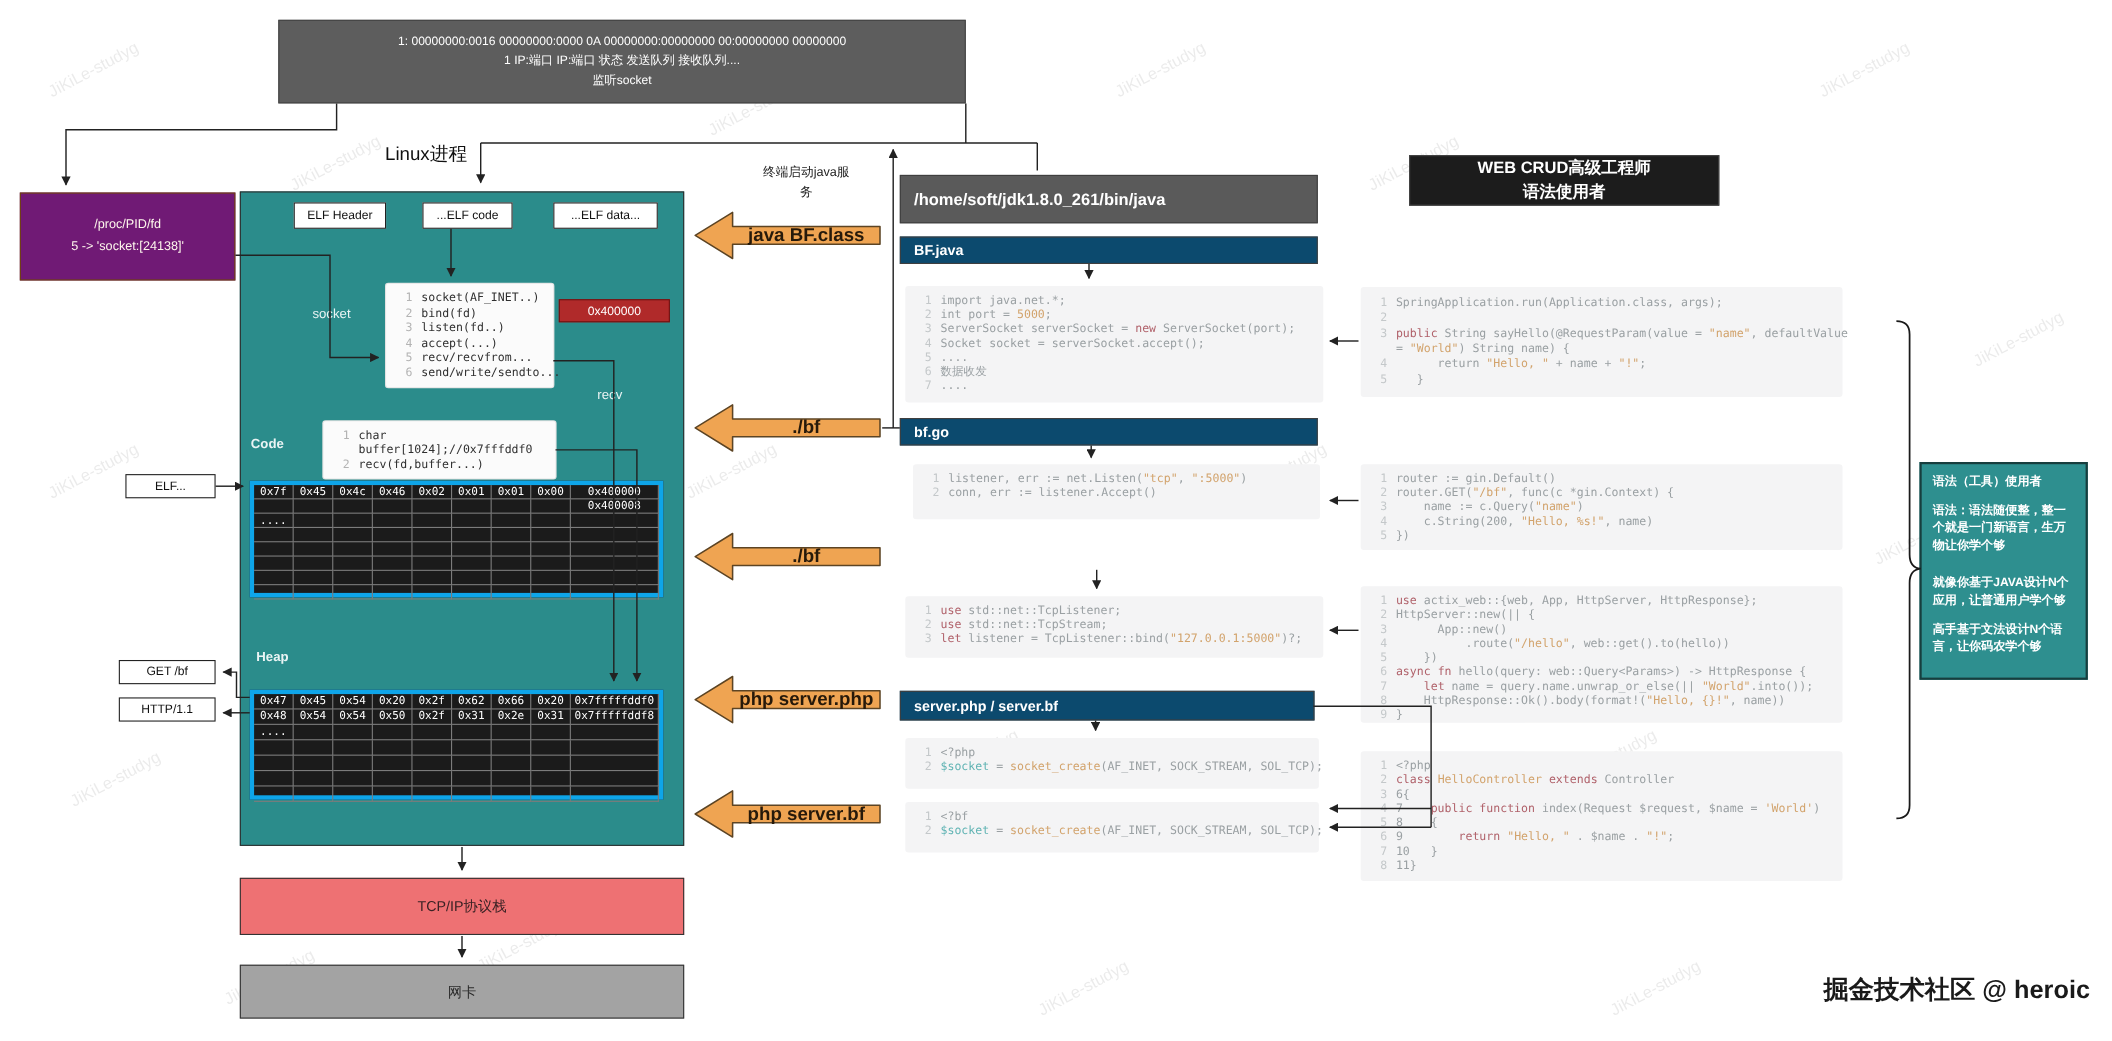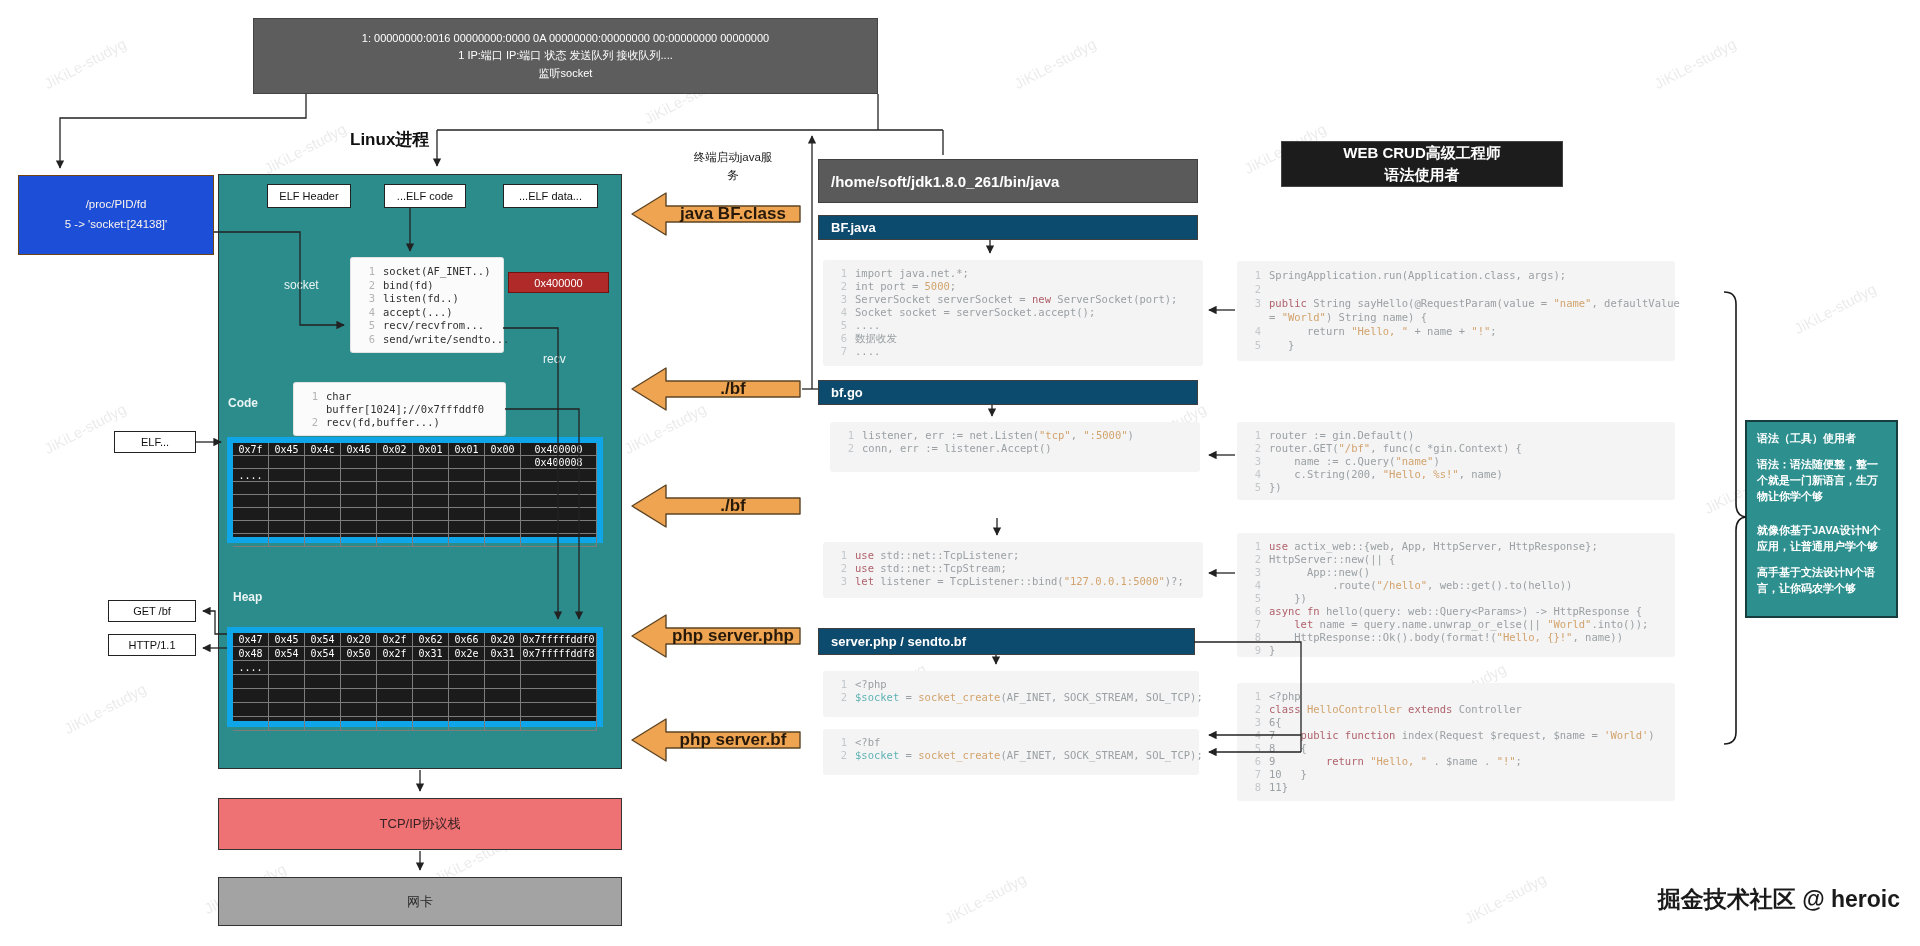--- a/index.html
+++ b/index.html
@@ -14,21 +14,21 @@
   
   .codebox{position:absolute;box-sizing:border-box;background:#f4f4f5;border-radius:3px;padding:7px 9px;
            font-family:"DejaVu Sans Mono","Liberation Mono",monospace;font-size:10.5px;line-height:13px;
            white-space:pre;color:#9aa0a3;}
   .cl{display:flex;min-height:13px;}
   .ln{flex:none;width:15px;text-align:right;margin-right:8px;color:#c4c8ca;}
   .c-g{color:#9aa0a3}.c-o{color:#d2a36c}.c-k{color:#b0616a}.c-t{color:#5fb3b3}
   .wcode{background:#fbfbfb;border-radius:2px;box-shadow:0 0 0 1px #e3e3e3;}
   .wcode .lc span{color:#2f2f2f}.wcode .ln{color:#b3b3b3}
   
-  .mem{position:absolute;box-sizing:border-box;background:#1b1b1b;border:6px solid #0ea5e9;
+  .mem{position:absolute;box-sizing:border-box;background:#1b1b1b;border:4px solid #0ea5e9;
        font-family:"DejaVu Sans Mono","Liberation Mono",monospace;}
   .mrow{display:flex;}
   .mcell{flex:0 0 36px;box-sizing:border-box;border-right:1px solid #7c7c7c;border-bottom:1px solid #7c7c7c;
          color:#fff;font-size:10px;text-align:center;overflow:hidden;}
   .mcell:nth-child(9){flex:1 1 auto;}
   .mem-code .mcell{height:13px;line-height:13px;}
   .mem-heap .mcell{height:14px;line-height:14px;}
   
   .lbox{position:absolute;box-sizing:border-box;background:#fff;border:1.4px solid #222;color:#111;
         display:flex;align-items:center;justify-content:center;font-size:11px;}
@@ -68,23 +68,23 @@
       <span class="wm" style="left: 430px; top: 850px;">JiKiLe-studyg</span>
     </div>
 
   <div class="abs" style="left:253px;top:18px;width:625px;height:76px;background:#5d5d5d;border:1px solid #444;color:#fff;
               display:flex;flex-direction:column;align-items:center;justify-content:center;font-size:11px;line-height:1.6;text-align:center;">
     <div>1: 00000000:0016 00000000:0000 0A 00000000:00000000 00:00000000 00000000</div>
     <div>1 IP:端口 IP:端口  状态  发送队列  接收队列....</div>
     <div>监听socket</div>
   </div>
 
-  <div class="abs" style="left:350px;top:128px;font-size:17px;font-weight:bold;color:#111;text-align:right;">Linux进程</div>
-
-  <div class="abs" style="left:18px;top:175px;width:196px;height:80px;background:#1d4ed8;border:1px solid #70430f;color:#fdf6ec;
+  <div class="abs" style="left:350px;top:128px;font-size:17px;font-weight:normal;color:#111;text-align:right;">Linux进程</div>
+
+  <div class="abs" style="left:18px;top:175px;width:196px;height:80px;background:#701a75;border:1px solid #70430f;color:#fdf6ec;
               display:flex;flex-direction:column;align-items:center;justify-content:center;font-size:11.5px;line-height:1.7;">
     <div>/proc/PID/fd</div>
     <div>5 -&gt; 'socket:[24138]'</div>
   </div>
 
   <div class="abs" style="left:218px;top:174px;width:404px;height:595px;background:#2b8c8b;border:1.5px solid #2e2e2e;"></div>
 
   <div class="lbox" style="left:267px;top:184px;width:84px;height:24px;">
     <span>ELF Header</span>
     </div>
@@ -341,21 +341,21 @@
   <div class="codebox" style="left:823px;top:260px;width:380px;height:106px;"><div class="cl"><span class="ln">1</span><span class="lc"><span class="c-g">import java.net.*;</span></span></div><div class="cl"><span class="ln">2</span><span class="lc"><span class="c-g">int port = </span><span class="c-o">5000</span><span class="c-g">;</span></span></div><div class="cl"><span class="ln">3</span><span class="lc"><span class="c-g">ServerSocket serverSocket = </span><span class="c-k">new</span><span class="c-g"> ServerSocket(port);</span></span></div><div class="cl"><span class="ln">4</span><span class="lc"><span class="c-g">Socket socket = serverSocket.accept();</span></span></div><div class="cl"><span class="ln">5</span><span class="lc"><span class="c-g">....</span></span></div><div class="cl"><span class="ln">6</span><span class="lc"><span class="c-g">数据收发</span></span></div><div class="cl"><span class="ln">7</span><span class="lc"><span class="c-g">....</span></span></div></div>
 
   <div class="hdr" style="left:818px;top:380px;width:380px;height:25px;">
     <span>bf.go</span>
     </div>
   <div class="codebox" style="left:830px;top:422px;width:370px;height:50px;"><div class="cl"><span class="ln">1</span><span class="lc"><span class="c-g">listener, err := net.Listen(</span><span class="c-o">"tcp"</span><span class="c-g">, </span><span class="c-o">":5000"</span><span class="c-g">)</span></span></div><div class="cl"><span class="ln">2</span><span class="lc"><span class="c-g">conn, err := listener.Accept()</span></span></div></div>
 
   <div class="codebox" style="left:823px;top:542px;width:380px;height:56px;"><div class="cl"><span class="ln">1</span><span class="lc"><span class="c-k">use</span><span class="c-g"> std::net::TcpListener;</span></span></div><div class="cl"><span class="ln">2</span><span class="lc"><span class="c-k">use</span><span class="c-g"> std::net::TcpStream;</span></span></div><div class="cl"><span class="ln">3</span><span class="lc"><span class="c-k">let</span><span class="c-g"> listener = TcpListener::bind(</span><span class="c-o">"127.0.0.1:5000"</span><span class="c-g">)?;</span></span></div></div>
 
   <div class="hdr" style="left:818px;top:628px;width:377px;height:27px;">
-    <span>server.php / sendto.bf</span>
+    <span>server.php / server.bf</span>
     </div>
   <div class="codebox" style="left:823px;top:671px;width:376px;height:46px;"><div class="cl"><span class="ln">1</span><span class="lc"><span class="c-g">&lt;?php</span></span></div><div class="cl"><span class="ln">2</span><span class="lc"><span class="c-t">$socket</span><span class="c-g"> = </span><span class="c-o">socket_create</span><span class="c-g">(AF_INET, SOCK_STREAM, SOL_TCP);</span></span></div></div>
   <div class="codebox" style="left:823px;top:729px;width:376px;height:46px;"><div class="cl"><span class="ln">1</span><span class="lc"><span class="c-g">&lt;?bf</span></span></div><div class="cl"><span class="ln">2</span><span class="lc"><span class="c-t">$socket</span><span class="c-g"> = </span><span class="c-o">socket_create</span><span class="c-g">(AF_INET, SOCK_STREAM, SOL_TCP);</span></span></div></div>
 
   <div class="abs" style="left:1281px;top:141px;width:282px;height:46px;background:#1c1c1c;border:1px solid #454545;color:#fff;
               display:flex;flex-direction:column;align-items:center;justify-content:center;font-size:15px;font-weight:bold;line-height:1.45;">
     <div>WEB CRUD高级工程师</div>
     <div>语法使用者</div>
   </div>
 

